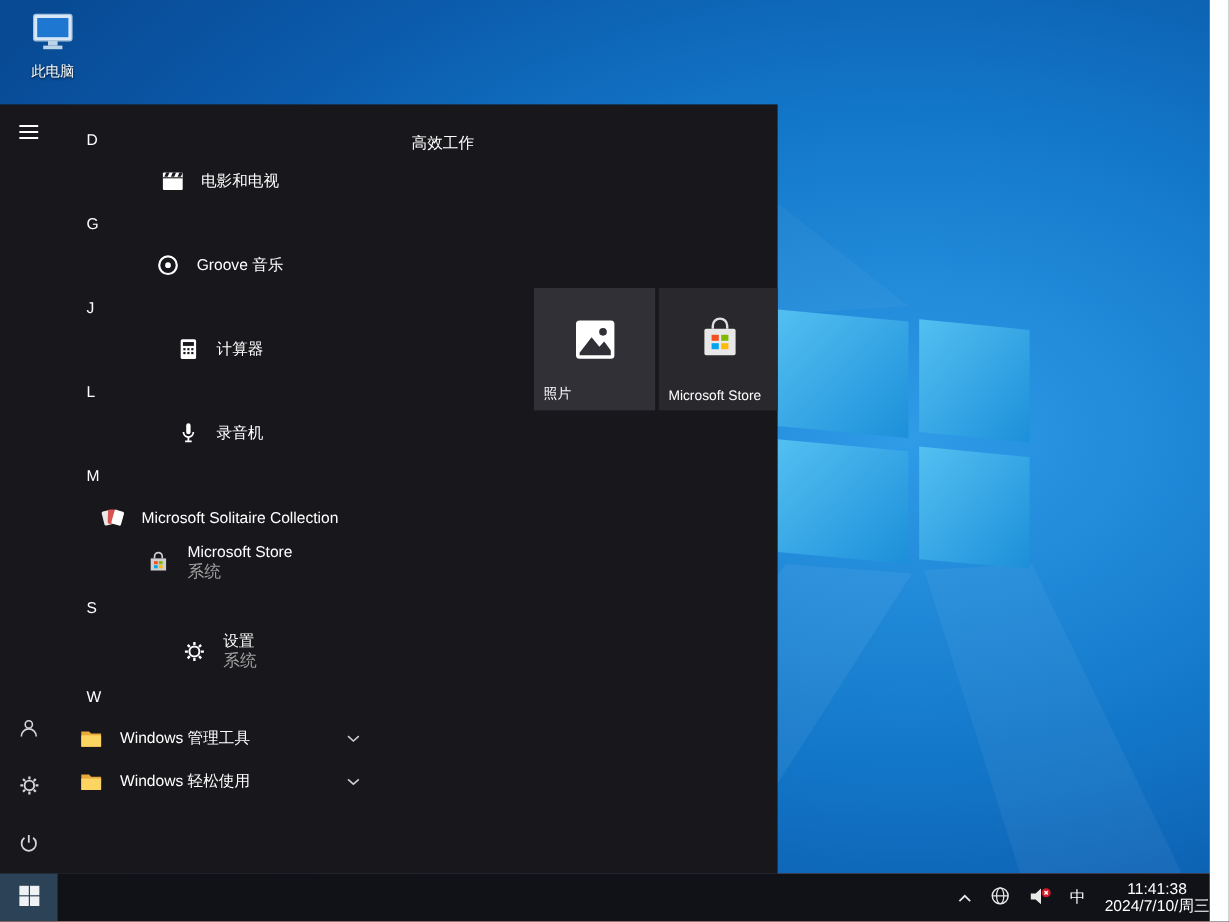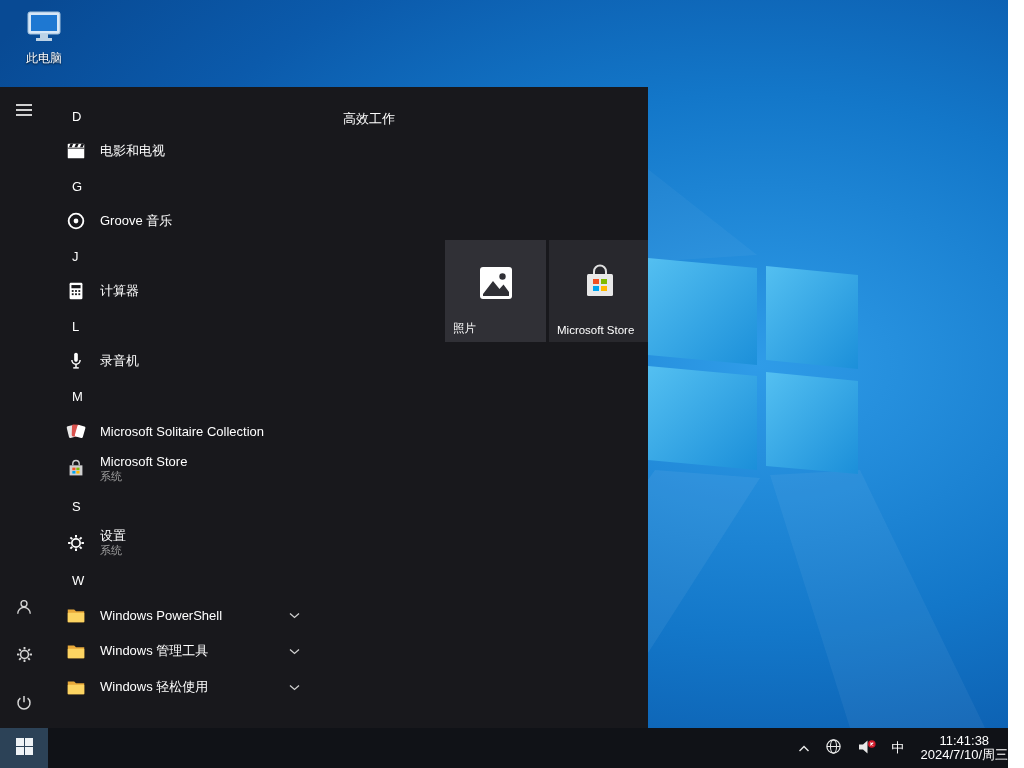--- a/index.html
+++ b/index.html
@@ -16,26 +16,26 @@
   .desktop-icon .label { margin-top:2px; font-size:12px; color:#fff; text-shadow:0 1px 2px rgba(0,0,0,.85); }
 
   
   .start-menu { position:absolute; left:0; top:87px; width:648px; height:641px; background:#18181c; display:flex; overflow:hidden; z-index:5; }
   .rail { width:48px; height:100%; display:flex; flex-direction:column; align-items:center; flex-shrink:0; }
   .rail-btn { width:48px; height:48px; display:flex; align-items:center; justify-content:center; background:none; border:none; cursor:pointer; }
   .rail-spacer { margin-top:auto; }
 
   .app-list { width:282px; padding-top:12px; flex-shrink:0; overflow:hidden; }
   .letter-row { height:34px; display:flex; align-items:center; padding-left:24px; color:#fff; font-size:13px; cursor:pointer; }
-  .app-item { height:36px; display:flex; align-items:center; padding-left:16px; padding-right:30px; color:#fff; cursor:pointer; }
+  .app-item { height:36px; display:flex; align-items:center; padding-left:16px; padding-right:30px; color:#fff; cursor:pointer;justify-content:center; }
   .app-item.double { height:40px; }
   .app-icon { width:24px; height:24px; display:flex; align-items:center; justify-content:center; margin-right:12px; flex-shrink:0; }
   .app-label { font-size:13px; color:#fff; white-space:nowrap; }
   .app-text { display:flex; flex-direction:column; line-height:1.15; }
-  .app-sub { font-size:11px; color:#9f9f9f; }
+  .app-sub { font-size:14px; color:#9f9f9f; }
   .chevron { margin-left:auto; display:flex; align-items:center; }
 
   .tiles-area { position:relative; flex:1;margin-left:13px; }
   .group-title { position:absolute; left:0; top:23px; font-size:13px; color:#fff; cursor:pointer; }
   .tile-grid { position:absolute; left:102px; top:153px; display:flex; gap:3px; }
   .tile { width:101px; height:102px; position:relative; display:flex; align-items:center; justify-content:center; cursor:pointer; }
   .tile-photos { background:#303036; }
   .tile-store { background:#28282d; }
   .tile-label { position:absolute; left:8px; bottom:6px; font-size:11.5px; color:#fff; white-space:nowrap; }
   .tile-icon { margin-top:-12px; }
@@ -253,34 +253,20 @@
         <span class="app-text">
           <span class="app-label">设置</span>
           <span class="app-sub">系统</span>
         </span>
       </div>
 
       <div class="letter-row">
         <span>W</span>
       </div>
 
-      <div class="app-item">
-        <span class="app-icon">
-          <svg width="22" height="22" viewBox="0 0 24 24">
-            <path d="M3 6 h7 l2 2 h9 v12 h-18 z" fill="#e8a93a"></path>
-            <rect x="3" y="9.5" width="18" height="10.5" rx="0.8" fill="#fcd462"></rect>
-          </svg>
-        </span>
-        <span class="app-label">Windows PowerShell</span>
-        <span class="chevron">
-          <svg width="11" height="7" viewBox="0 0 11 7" fill="none" stroke="#cfcfcf" stroke-width="1.3">
-              <polyline points="1,1.5 5.5,5.5 10,1.5"></polyline>
-            </svg>
-        </span>
-      </div>
 
 
       <div class="app-item">
         <span class="app-icon">
           <svg width="22" height="22" viewBox="0 0 24 24">
             <path d="M3 6 h7 l2 2 h9 v12 h-18 z" fill="#e8a93a"></path>
             <rect x="3" y="9.5" width="18" height="10.5" rx="0.8" fill="#fcd462"></rect>
           </svg>
         </span>
         <span class="app-label">Windows 管理工具</span>

